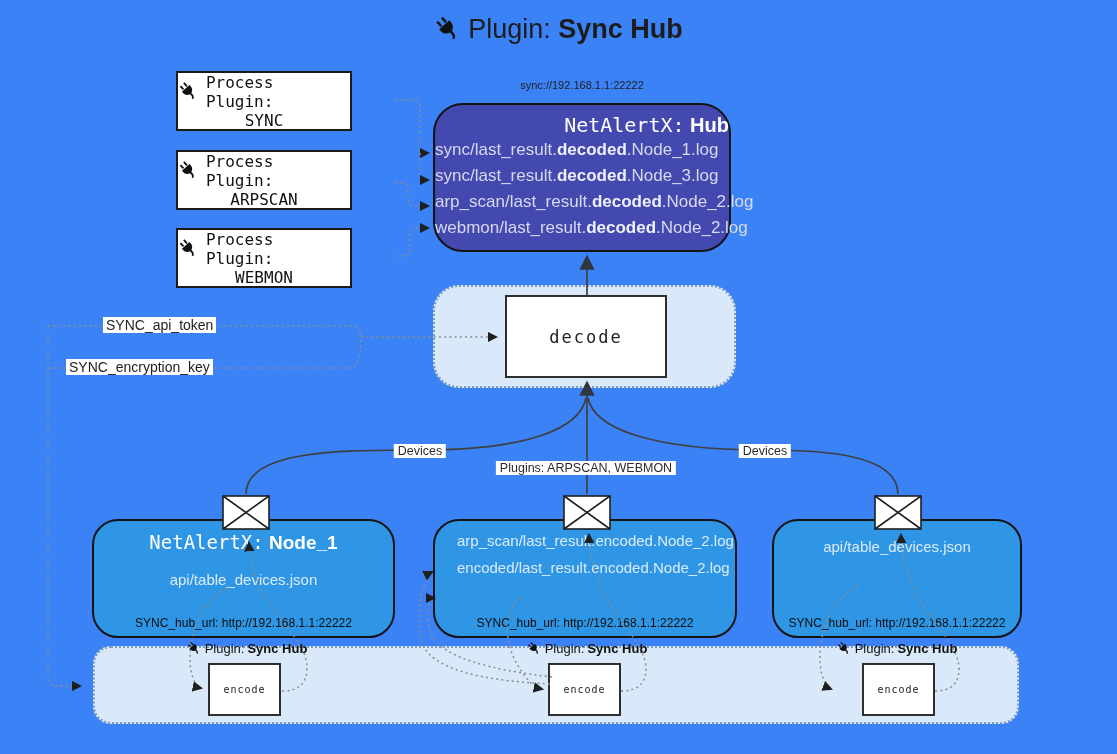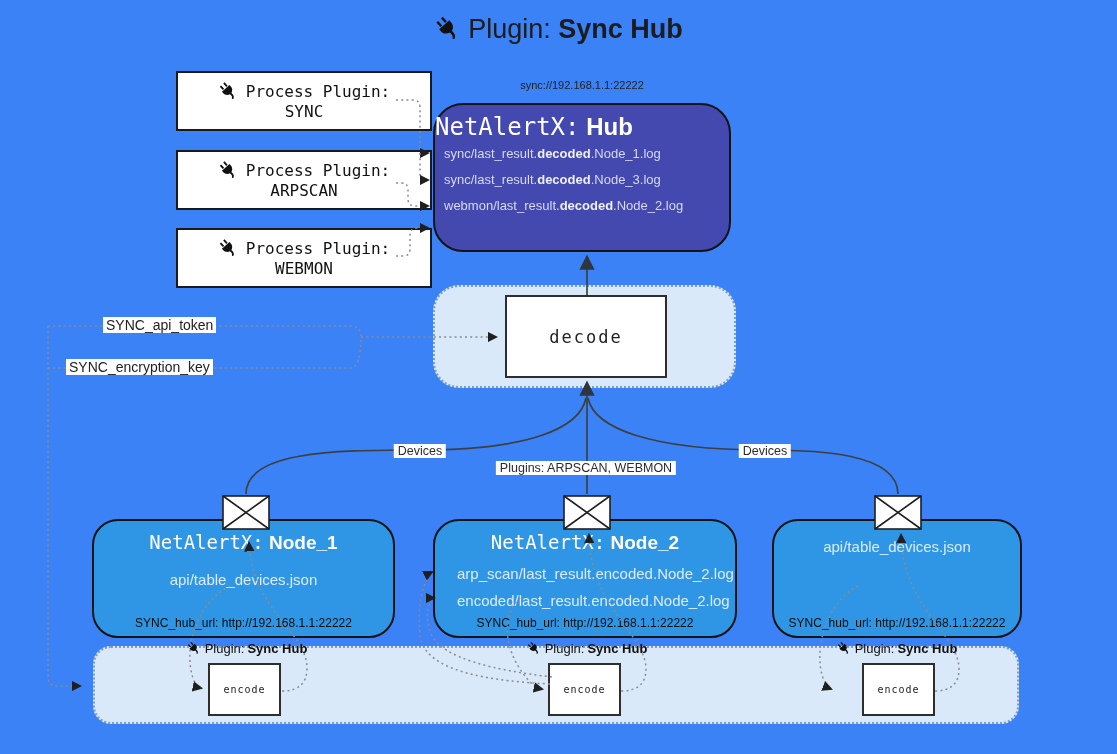--- a/index.html
+++ b/index.html
@@ -6,38 +6,38 @@
   .stage{position:relative;width:1117px;height:754px;background:#3b82f6;
          font-family:"Liberation Sans",sans-serif;overflow:hidden;}
 
   
   .title{position:absolute;top:14px;left:0;right:0;text-align:center;
          font-size:27px;color:#1c1c1c;z-index:2;}
   .title b{font-weight:bold;}
   .plug{vertical-align:-5px;margin-right:6px;}
 
   
-  .pbox{position:absolute;left:176px;width:256px;height:60px;background:#fff;
+  .pbox{position:absolute;left:176px;width:176px;height:60px;background:#fff;
         border:2px solid #1a1a1a;box-sizing:border-box;z-index:2;
         font-family:"DejaVu Sans Mono",monospace;display:flex;flex-direction:column;
         justify-content:center;align-items:center;}
   .pbox .l1{font-size:16px;display:flex;align-items:center;gap:1px;color:#111;}
   .pbox .l2{font-size:16px;color:#111;}
   #pbox-sync{top:71px;} #pbox-arpscan{top:150px;} #pbox-webmon{top:228px;}
 
   
   .hub-url{position:absolute;left:433px;top:79px;width:298px;text-align:center;
            font-size:11px;color:#222;z-index:2;}
   .hub{position:absolute;left:433px;top:103px;width:298px;height:149px;
        background:#4449b0;border:2px solid #141414;border-radius:30px;
        color:#fff;box-sizing:border-box;z-index:2;}
-  .hub-title{text-align:left;margin-top:8px;font-size:24px;}
+  .hub-title{text-align:right;margin-top:8px;font-size:20px;}
   .mono{font-family:"DejaVu Sans Mono",monospace;}
   .hub-title b{font-weight:bold;}
-  .hub-log{font-size:13px;color:#d7d9ef;padding-left:9px;line-height:26px;
+  .hub-log{font-size:17px;color:#d7d9ef;line-height:26px;
            white-space:nowrap;}
   .hub-log b{color:#eef0fb;font-weight:bold;}
 
   
   .band{position:absolute;background:#d9e9f9;border:2px dotted #7d9ebc;
         box-sizing:border-box;z-index:1;}
   #decode-band{left:433px;top:285px;width:303px;height:103px;border-radius:26px;}
   #bottom-band{left:93px;top:646px;width:926px;height:78px;border-radius:18px;}
 
   
@@ -110,40 +110,40 @@
         <span>Process Plugin:</span>
       </div>
     <div class="l2">WEBMON</div>
   </div>
 
   <div class="hub-url">sync://192.168.1.1:22222</div>
   <div class="hub">
     <div class="hub-title"><span class="mono">NetAlertX:</span> <b>Hub</b></div>
     <div class="hub-log"><span>sync/last_result.</span><b>decoded</b><span>.Node_1.log</span></div>
     <div class="hub-log"><span>sync/last_result.</span><b>decoded</b><span>.Node_3.log</span></div>
+    <div class="hub-log"><span>arp_scan/last_result.</span><b>decoded</b><span>.Node_2.log</span></div>
     <div class="hub-log"><span>webmon/last_result.</span><b>decoded</b><span>.Node_2.log</span></div>
   </div>
 
   <div class="band" id="decode-band"></div>
   <div class="wbox" id="decode-box">decode</div>
 
   <div class="tok" style="left:103px;top:317px;text-align:right;">SYNC_api_token</div>
   <div class="tok" style="left:66px;top:359px;">SYNC_encryption_key</div>
 
   <div class="linelabel" style="left:420px;top:444px;">Devices</div>
   <div class="linelabel" style="left:765px;top:444px;">Devices</div>
   <div class="linelabel" style="left:586px;top:461px;">Plugins: ARPSCAN, WEBMON</div>
 
   <div class="node" id="node-1">
     <div class="ntitle"><span class="mono">NetAlertX:</span> <b>Node_1</b></div>
     <div class="nfile nfile-center">api/table_devices.json</div>
     <div class="nurl">SYNC_hub_url: http://192.168.1.1:22222</div>
   </div>
   <div class="node" id="node-2">
-    <div class="ntitle"><span class="mono">NetAlertX:</span> <b>Node_2</b></div>
     <div class="files">
       <div class="nfile">arp_scan/last_result.encoded.Node_2.log</div>
       <div class="nfile">encoded/last_result.encoded.Node_2.log</div>
     </div>
     <div class="nurl">SYNC_hub_url: http://192.168.1.1:22222</div>
   </div>
   <div class="node" id="node-3">
     <div class="nfile nfile-center">api/table_devices.json</div>
     <div class="nurl">SYNC_hub_url: http://192.168.1.1:22222</div>
   </div>

